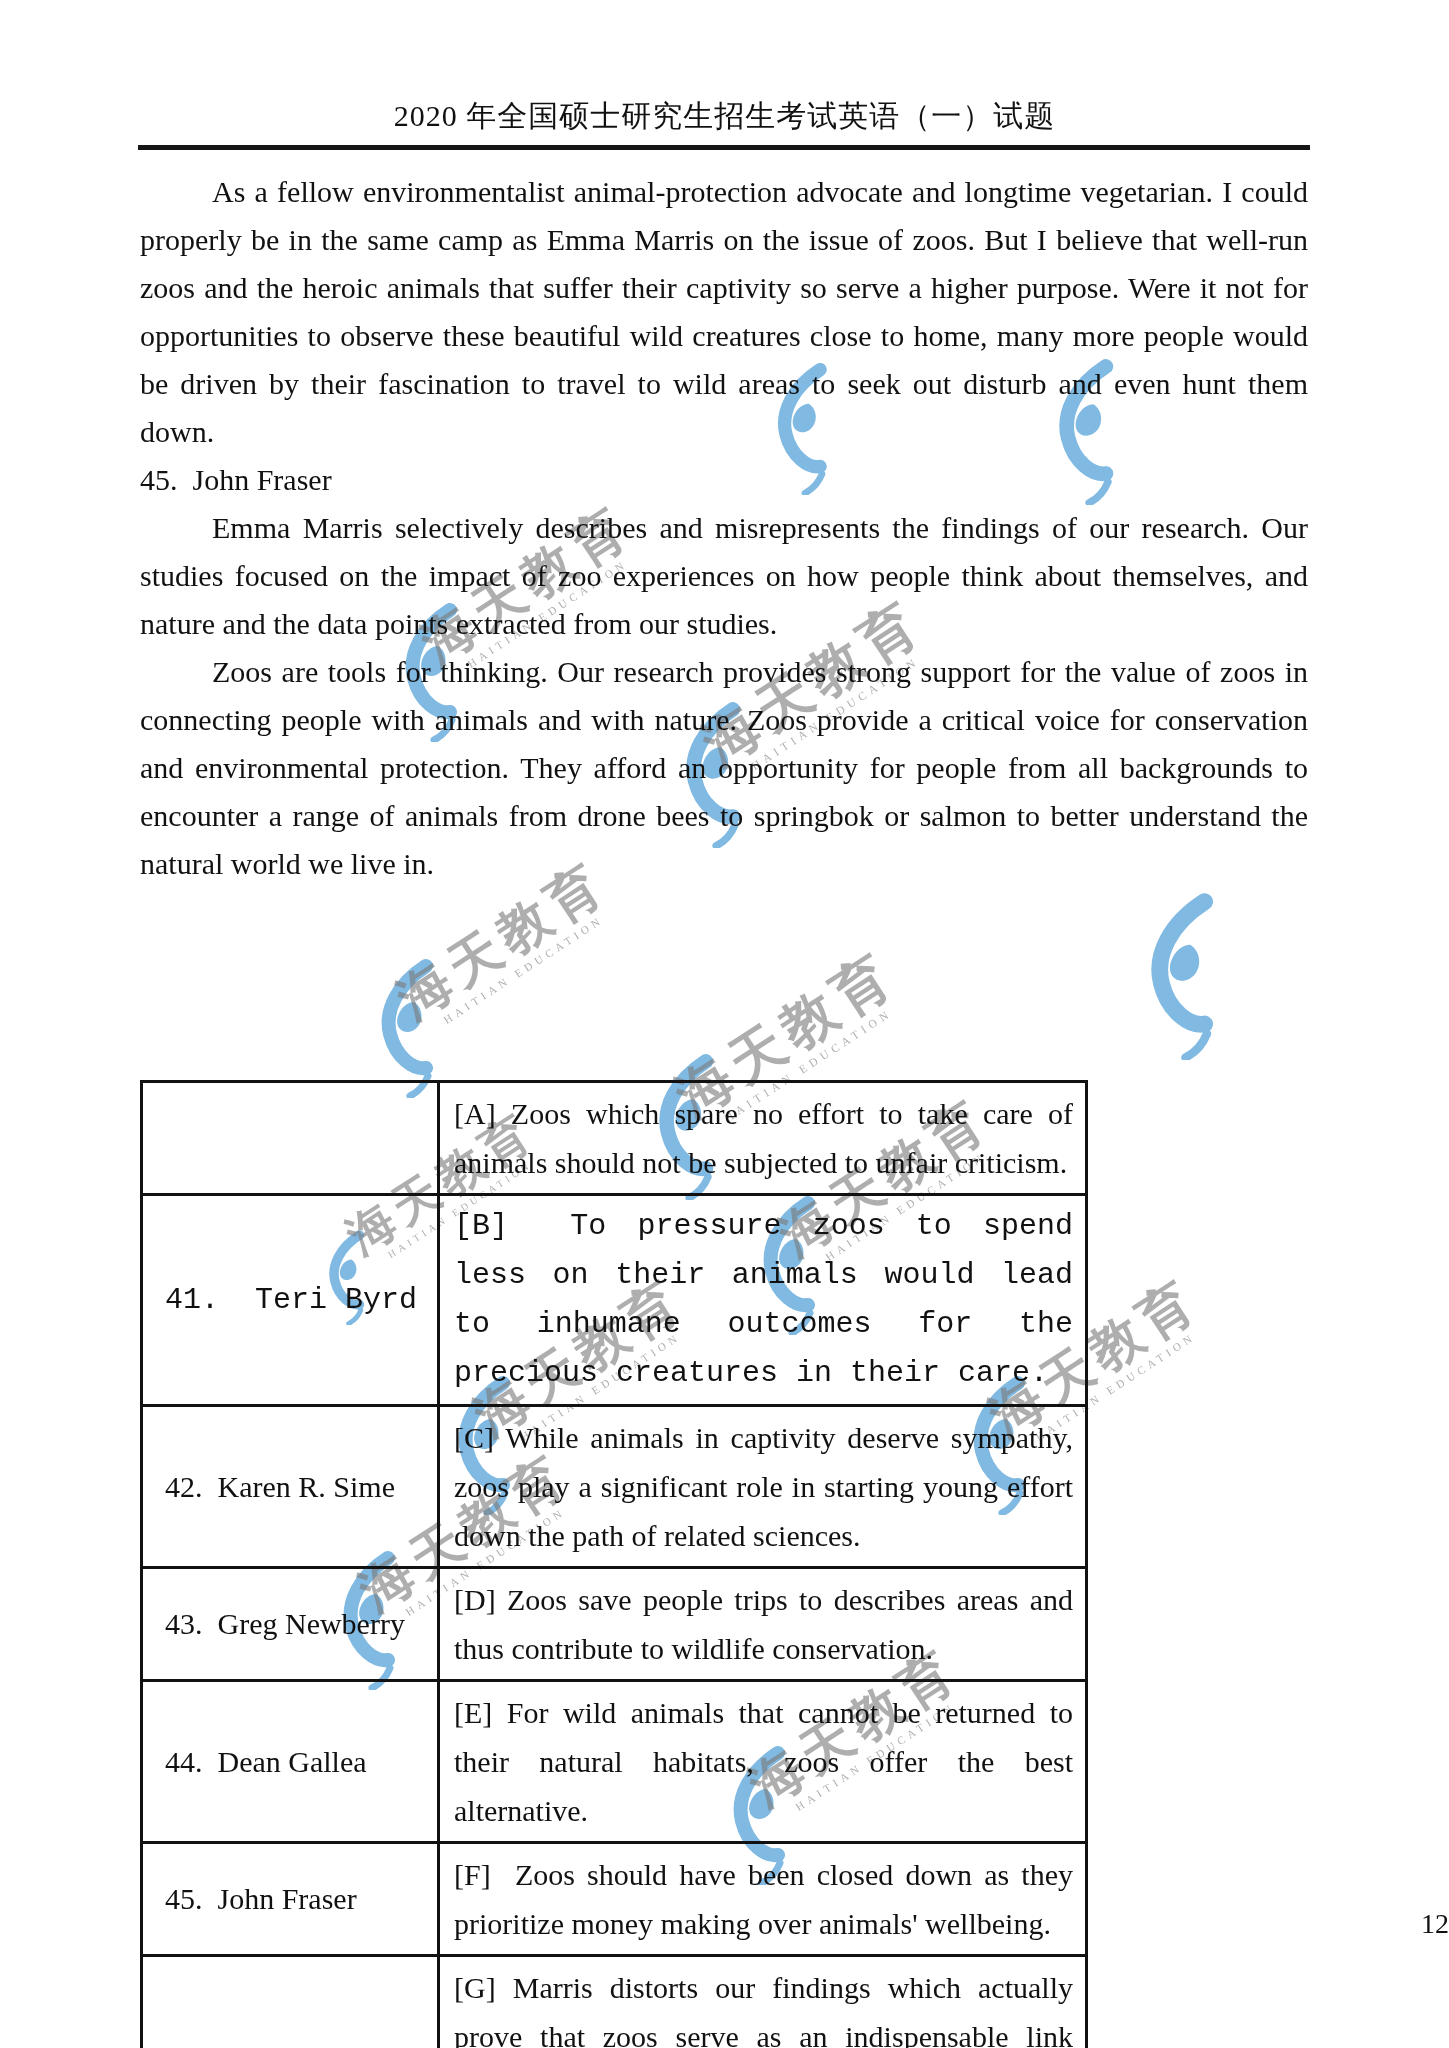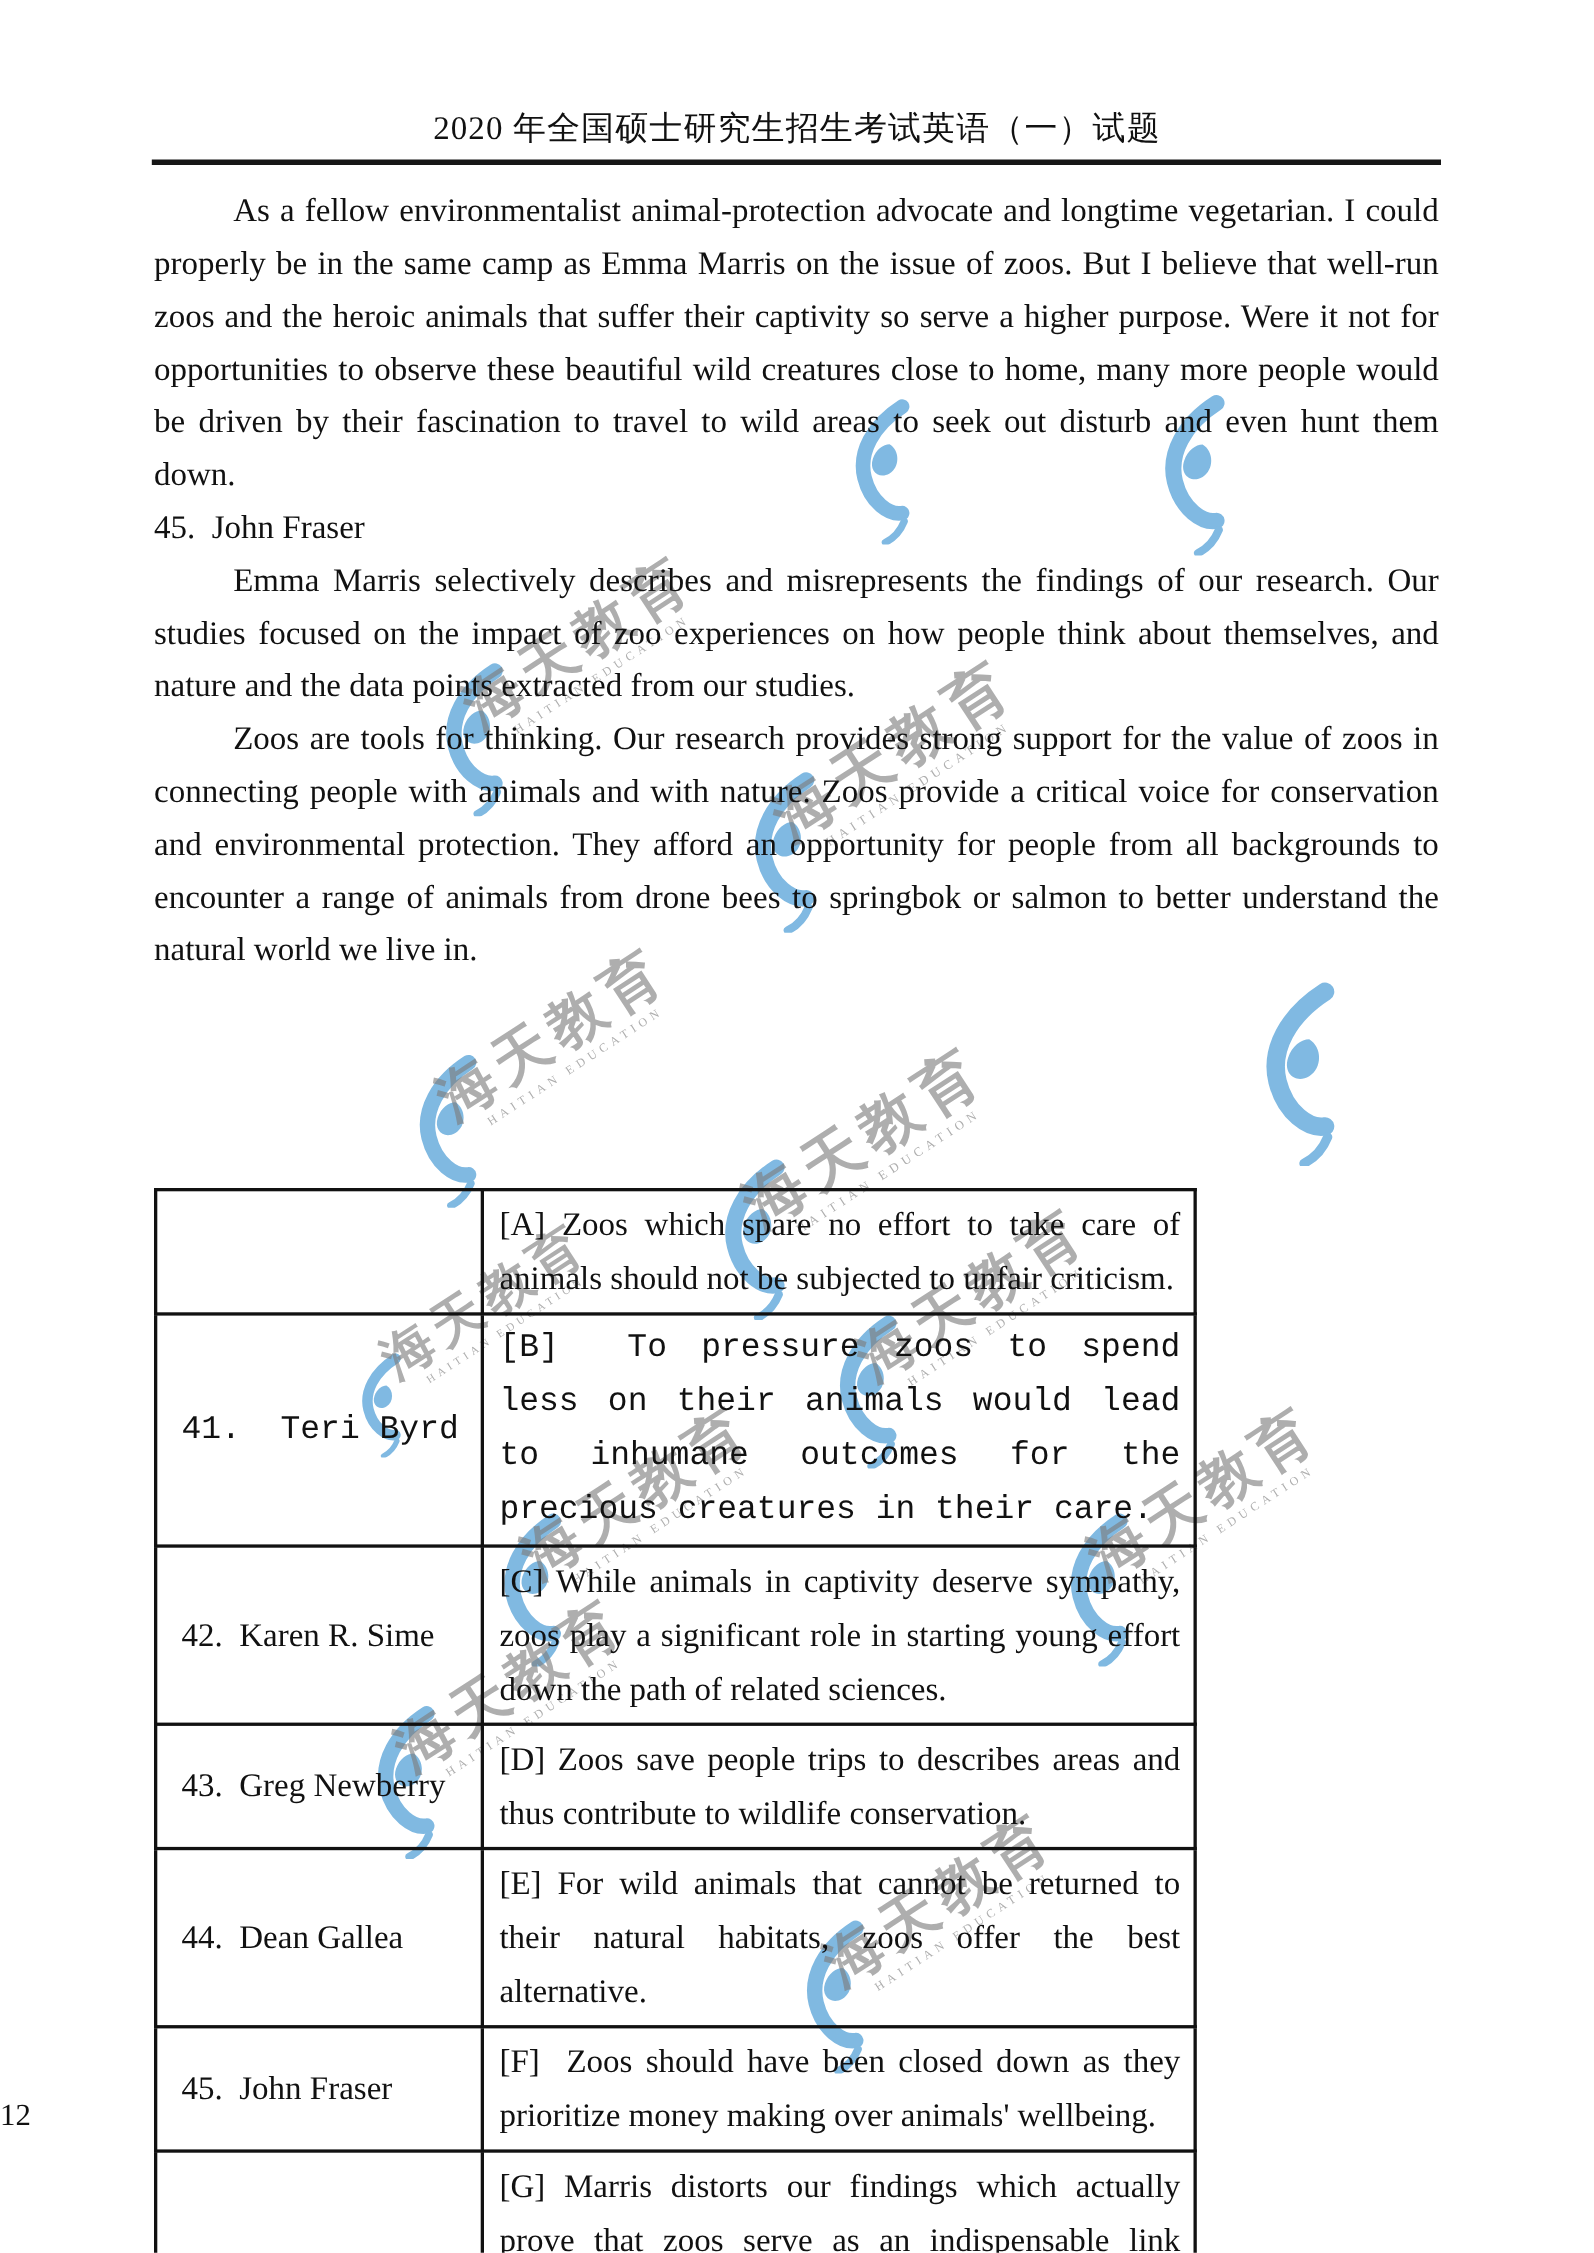--- a/index.html
+++ b/index.html
@@ -112,21 +112,21 @@
   .match-table tr:nth-child(3) { height: 157px; }
   .match-table tr:nth-child(4) { height: 100px; }
   .match-table tr:nth-child(5) { height: 102px; }
   .match-table tr:nth-child(6) { height: 102px; }
   .match-table tr:nth-child(7) { height: 103px; }
 
   
   .page-number {
     position: absolute; z-index: 1;
     top: 1908px; left: 0; width: 100%;
-    text-align: left;
+    text-align: right;
     font-size: 28px;
   }
 </style>
 </head>
 <body>
 
 <div class="page">
 
   <div class="watermark-layer">
 

